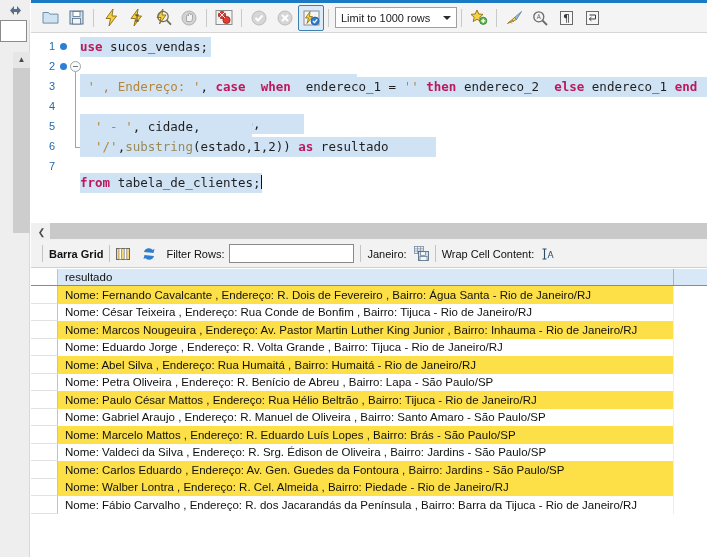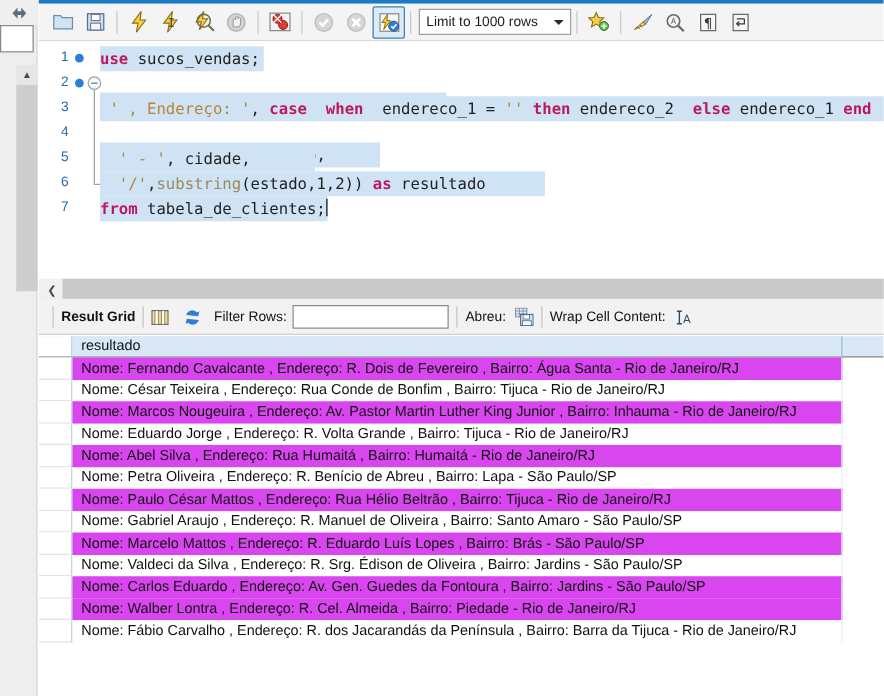--- a/index.html
+++ b/index.html
@@ -184,21 +184,21 @@
   }
   .grid-row .cell {
     flex: 0 0 616px;
     font-size: 11.5px; color: #111;
     padding-left: 7px;
     display: flex; align-items: center;
     white-space: nowrap; overflow: hidden;
     border-right: 1px solid #e6eef6;
   }
   .grid-row.odd .cell { background: #ffffff; }
-  .grid-row.even .cell { background: #d946ef; }
+  .grid-row.even .cell { background: #fde047; }
   .row-arrow {
     width: 0; height: 0;
     border-top: 4px solid transparent; border-bottom: 4px solid transparent;
     border-left: 6px solid #3a3a3a;
   }
 
   
   .ico { display: block; }
 </style>
 </head>
@@ -388,21 +388,21 @@
 
   <div class="editor">
     <div class="gutter"></div>
     <div class="code-area" id="code-area">
         <div class="cl" style="top: 4px;"><span class="hl" style="display: inline-block; min-width: 131px; height: 20px; line-height: 20px;"><span class="kw">use </span><span class="pl">sucos_vendas;</span></span></div>
         <div class="cl" style="top: 41px;"><span class="hl" style="display: inline-block; min-width: 277px; height: 20px; line-height: 20px;"><span class="kw">select </span><span class="fn">concat</span><span class="pl">(</span><span class="str">'Nome: '</span><span class="pl"> ,nome ,</span></span></div>
         <div class="cl" style="top: 44px;"><span class="hl" style="display: inline-block; min-width: 656px; height: 20px; line-height: 20px;"><span class="pl"> </span><span class="str">' , Endereço: '</span><span class="pl">, </span><span class="kw">case</span><span class="pl">  </span><span class="kw">when</span><span class="pl">  endereco_1 = </span><span class="str">''</span><span class="pl"> </span><span class="kw">then</span><span class="pl"> endereco_2  </span><span class="kw">else</span><span class="pl"> endereco_1 </span><span class="kw">end</span><span class="pl"> ,</span></span></div>
         <div class="cl" style="top: 81px;"><span class="hl" style="display: inline-block; min-width: 224px; height: 20px; line-height: 20px;"><span class="pl">  </span><span class="str">' , Bairro: '</span><span class="pl">, bairro,</span></span></div>
         <div class="cl" style="top: 84px;"><span class="hl" style="display: inline-block; min-width: 172px; height: 20px; line-height: 20px;"><span class="pl">  </span><span class="str">' - '</span><span class="pl">, cidade,</span></span></div>
         <div class="cl" style="top: 104px;"><span class="hl" style="display: inline-block; min-width: 356px; height: 20px; line-height: 20px;"><span class="pl">  </span><span class="str">'/'</span><span class="pl">,</span><span class="fn">substring</span><span class="pl">(estado,1,2)) </span><span class="kw">as</span><span class="pl"> resultado</span></span></div>
-        <div class="cl" style="top: 124px;"><span class="hl" style="display: inline-block; min-width: 172px; height: 20px; line-height: 20px;"><span class="kw">from</span><span class="pl"> tabela_de_clientes;</span><span class="cursor"></span></span></div>
+        <div class="cl" style="top: 140px;"><span class="hl" style="display: inline-block; min-width: 172px; height: 20px; line-height: 20px;"><span class="kw">from</span><span class="pl"> tabela_de_clientes;</span><span class="cursor"></span></span></div>
       </div>
     <div id="gutter-marks">
         <div class="ln-num" style="top: 7px;">1</div>
         <div class="ln-dot" style="top: 10px;"></div>
         <div class="ln-num" style="top: 27px;">2</div>
         <div class="ln-dot" style="top: 30px;"></div>
         <div class="fold-circle" style="top: 28px;"></div>
         <div class="ln-num" style="top: 47px;">3</div>
         <div class="ln-num" style="top: 67px;">4</div>
         <div class="ln-num" style="top: 87px;">5</div>
@@ -413,41 +413,41 @@
       </div>
   </div>
 
   <div class="ed-hscroll">
     <div class="ed-hscroll-left">❮</div>
     <div class="ed-hscroll-thumb"></div>
   </div>
 
   <div class="grid-toolbar">
     <div class="gsep"></div>
-    <span class="lbl bold">Result Grid</span>
+    <span class="lbl bold">Barra Grid</span>
     <div class="gsep"></div>
     <span>
       <svg class="ico" width="14" height="14" viewBox="0 0 14 14">
         <rect x="0.5" y="1.5" width="13" height="11" fill="#f6d97a" stroke="#6a6a6a"></rect>
         <rect x="3" y="1.5" width="2.6" height="11" fill="#ffffff" stroke="#6a6a6a" stroke-width="0.6"></rect>
         <rect x="8.2" y="1.5" width="2.6" height="11" fill="#ffffff" stroke="#6a6a6a" stroke-width="0.6"></rect>
       </svg>
     </span>
     <span style="width:12px"></span>
     <span>
       <svg class="ico" width="14" height="14" viewBox="0 0 14 14">
         <path d="M2 5 a5 5 0 0 1 9 -1.5 L9 3.5 L12.5 2 L11.5 6 Z" fill="#2f7fd0"></path>
         <path d="M12 9 a5 5 0 0 1 -9 1.5 L5 10.5 L1.5 12 L2.5 8 Z" fill="#2f7fd0"></path>
       </svg>
     </span>
     <span style="width:10px"></span>
     <span class="lbl">Filter Rows:</span>
     <input class="filter-input" type="text" value="" placeholder="" style="">
     <div class="gsep"></div>
-    <span class="lbl">Abreu:</span>
+    <span class="lbl">Janeiro:</span>
     <span style="width:7px"></span>
     <span>
       <svg class="ico" width="15" height="15" viewBox="0 0 15 15">
         <rect x="0.5" y="0.5" width="9" height="7" fill="#e9eef4" stroke="#6a7f94" stroke-width="0.7"></rect>
         <path d="M0.5 2.8 H9.5 M0.5 5.1 H9.5 M3.5 0.5 V7.5 M6.5 0.5 V7.5" stroke="#6a7f94" stroke-width="0.6"></path>
         <rect x="4.5" y="5.5" width="10" height="9" fill="#cfe0f0" stroke="#48607a" stroke-width="0.8"></rect>
         <rect x="6.5" y="5.8" width="5" height="3.4" fill="#ffffff" stroke="#48607a" stroke-width="0.6"></rect>
         <rect x="6" y="10.6" width="7" height="3.9" fill="#f4f8fc" stroke="#48607a" stroke-width="0.6"></rect>
       </svg>
     </span>

